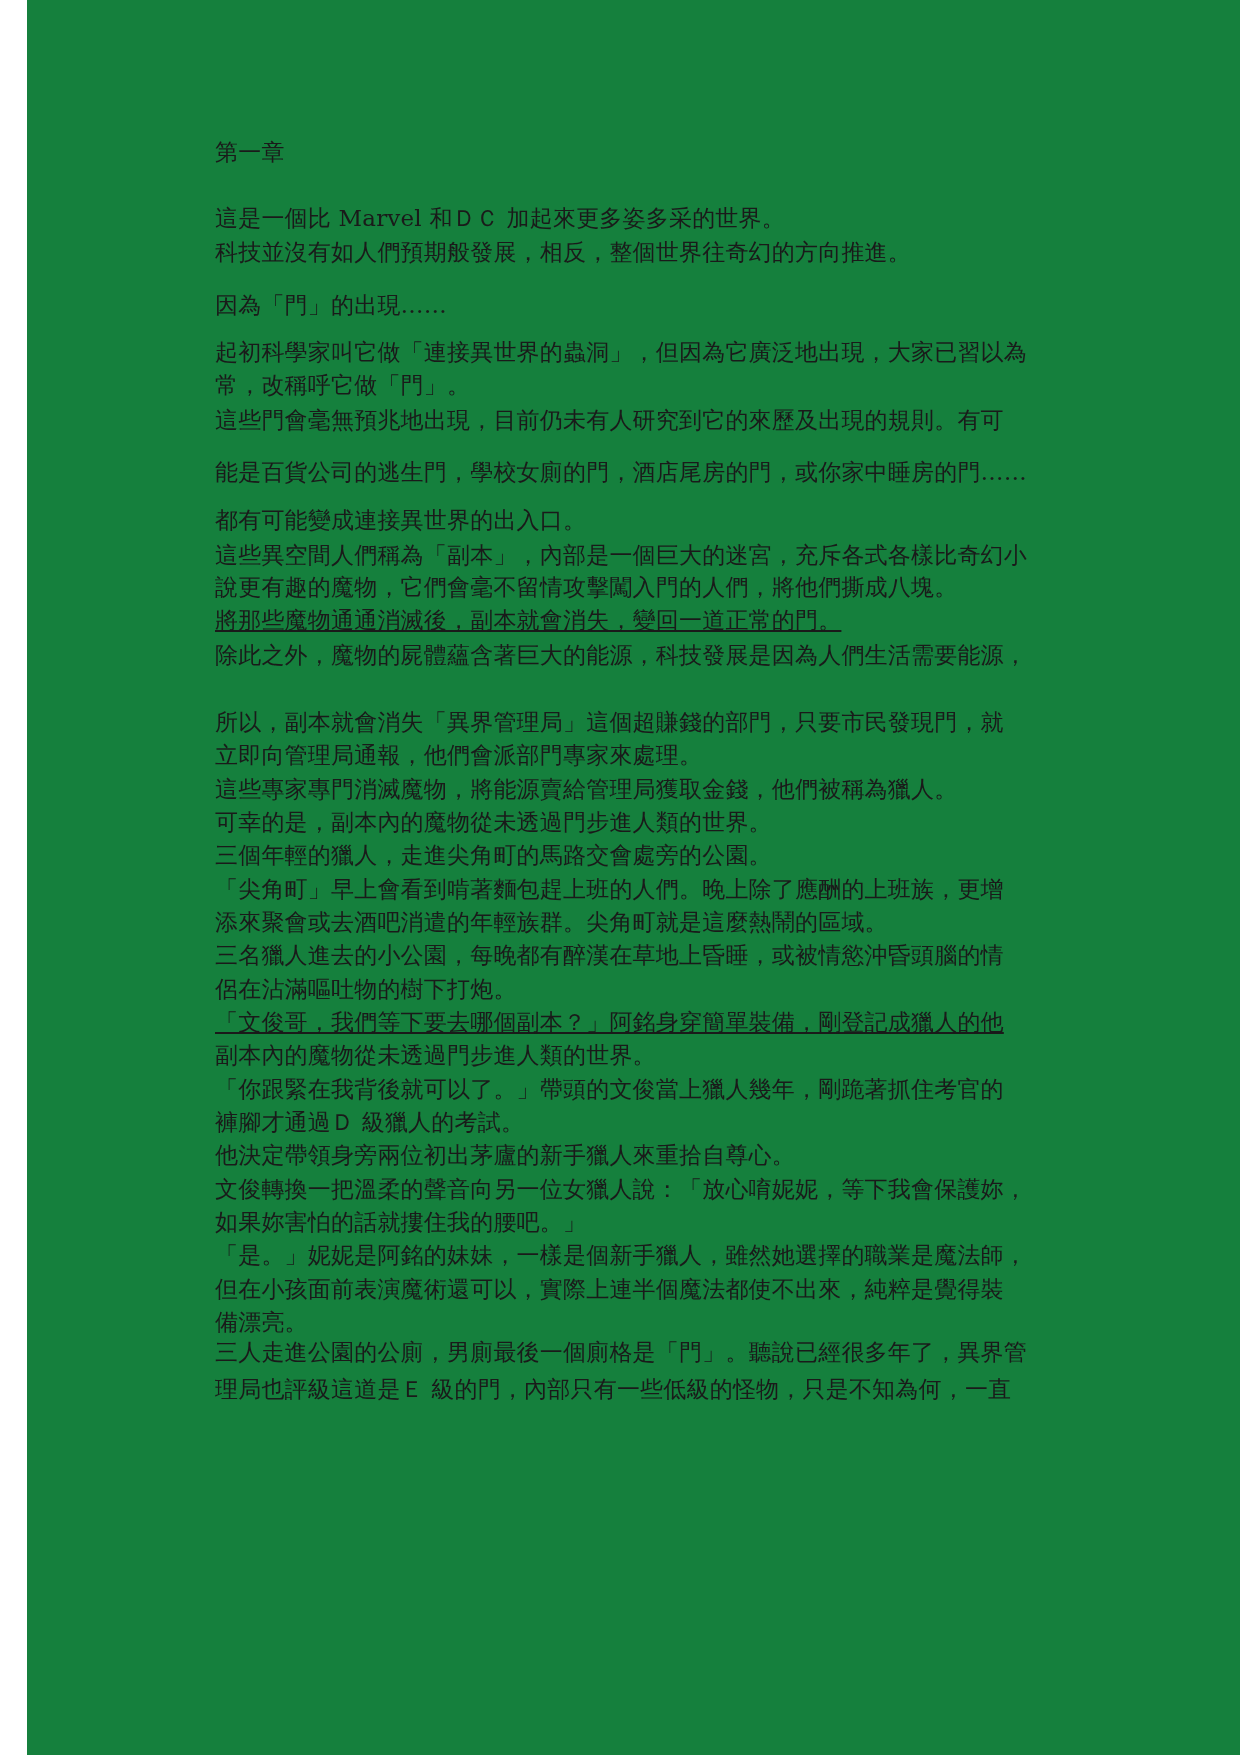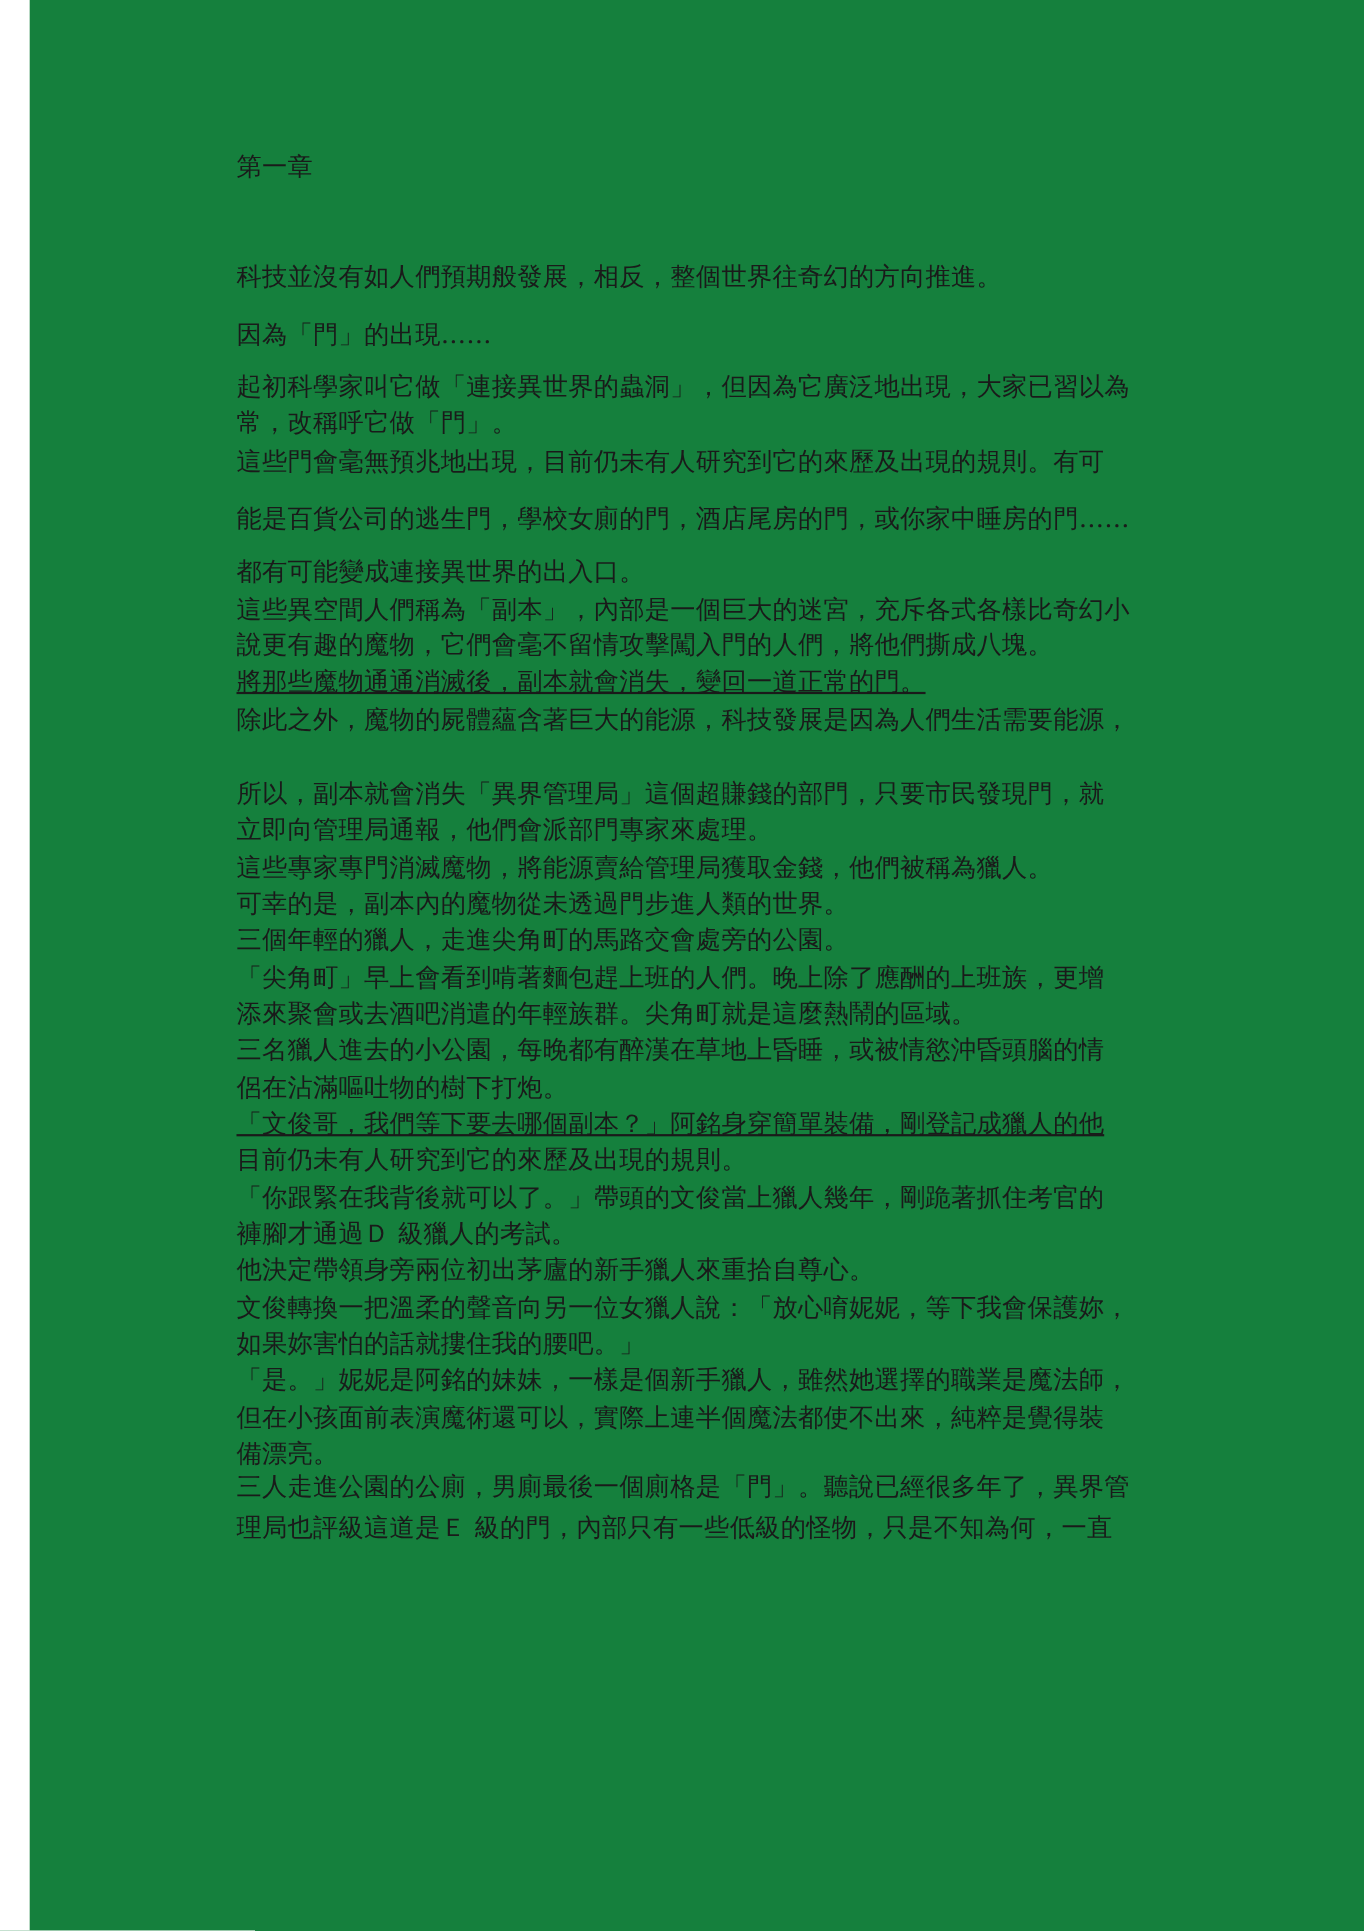--- a/index.html
+++ b/index.html
@@ -15,20 +15,21 @@
       color: #1a1a1a;
       letter-spacing: 0.2px;
     }
   </style>
 </head>
 <body>
 
 <div class="page">
   <div class="line" style="top:137px;">第一章</div>
 
+  <div class="line" style="top:203px;">這是一個比 Marvel 和ＤＣ 加起來更多姿多采的世界。</div>
   <div class="line" style="top:237px;">科技並沒有如人們預期般發展，相反，整個世界往奇幻的方向推進。</div>
 
   <div class="line" style="top:290px;">因為「門」的出現……</div>
 
   <div class="line" style="top:337px;">起初科學家叫它做「連接異世界的蟲洞」，但因為它廣泛地出現，大家已習以為</div>
   <div class="line" style="top:370px;">常，改稱呼它做「門」。</div>
   <div class="line" style="top:405px;">這些門會毫無預兆地出現，目前仍未有人研究到它的來歷及出現的規則。有可</div>
   <div class="line" style="top:457px;">能是百貨公司的逃生門，學校女廁的門，酒店尾房的門，或你家中睡房的門……</div>
   <div class="line" style="top:505px;">都有可能變成連接異世界的出入口。</div>
 
@@ -39,21 +40,21 @@
   <div class="line" style="top:707px;">所以，副本就會消失「異界管理局」這個超賺錢的部門，只要市民發現門，就</div>
   <div class="line" style="top:740px;">立即向管理局通報，他們會派部門專家來處理。</div>
   <div class="line" style="top:774px;">這些專家專門消滅魔物，將能源賣給管理局獲取金錢，他們被稱為獵人。</div>
   <div class="line" style="top:807px;">可幸的是，副本內的魔物從未透過門步進人類的世界。</div>
   <div class="line" style="top:840px;">三個年輕的獵人，走進尖角町的馬路交會處旁的公園。</div>
   <div class="line" style="top:874px;">「尖角町」早上會看到啃著麵包趕上班的人們。晚上除了應酬的上班族，更增</div>
   <div class="line" style="top:907px;">添來聚會或去酒吧消遣的年輕族群。尖角町就是這麼熱鬧的區域。</div>
   <div class="line" style="top:940px;">三名獵人進去的小公園，每晚都有醉漢在草地上昏睡，或被情慾沖昏頭腦的情</div>
   <div class="line" style="top:974px;">侶在沾滿嘔吐物的樹下打炮。</div>
   <div class="line" style="top:1007px;text-decoration:underline;">「文俊哥，我們等下要去哪個副本？」阿銘身穿簡單裝備，剛登記成獵人的他</div>
-  <div class="line" style="top:1040px;">目前仍未有人研究到它的來歷及出現的規則。</div>
+  <div class="line" style="top:1040px;">副本內的魔物從未透過門步進人類的世界。</div>
   <div class="line" style="top:1074px;">「你跟緊在我背後就可以了。」帶頭的文俊當上獵人幾年，剛跪著抓住考官的</div>
   <div class="line" style="top:1107px;">褲腳才通過Ｄ 級獵人的考試。</div>
   <div class="line" style="top:1140px;">他決定帶領身旁兩位初出茅廬的新手獵人來重拾自尊心。</div>
   <div class="line" style="top:1174px;">文俊轉換一把溫柔的聲音向另一位女獵人說：「放心唷妮妮，等下我會保護妳，</div>
   <div class="line" style="top:1240px;">「是。」妮妮是阿銘的妹妹，一樣是個新手獵人，雖然她選擇的職業是魔法師，</div>
   <div class="line" style="top:1207px;">如果妳害怕的話就摟住我的腰吧。」</div>
   <div class="line" style="top:1274px;">但在小孩面前表演魔術還可以，實際上連半個魔法都使不出來，純粹是覺得裝</div>
   <div class="line" style="top:1307px;">備漂亮。</div>
   <div class="line" style="top:1337px;">三人走進公園的公廁，男廁最後一個廁格是「門」。聽說已經很多年了，異界管</div>
   <div class="line" style="top:1374px;">理局也評級這道是Ｅ 級的門，內部只有一些低級的怪物，只是不知為何，一直</div>

